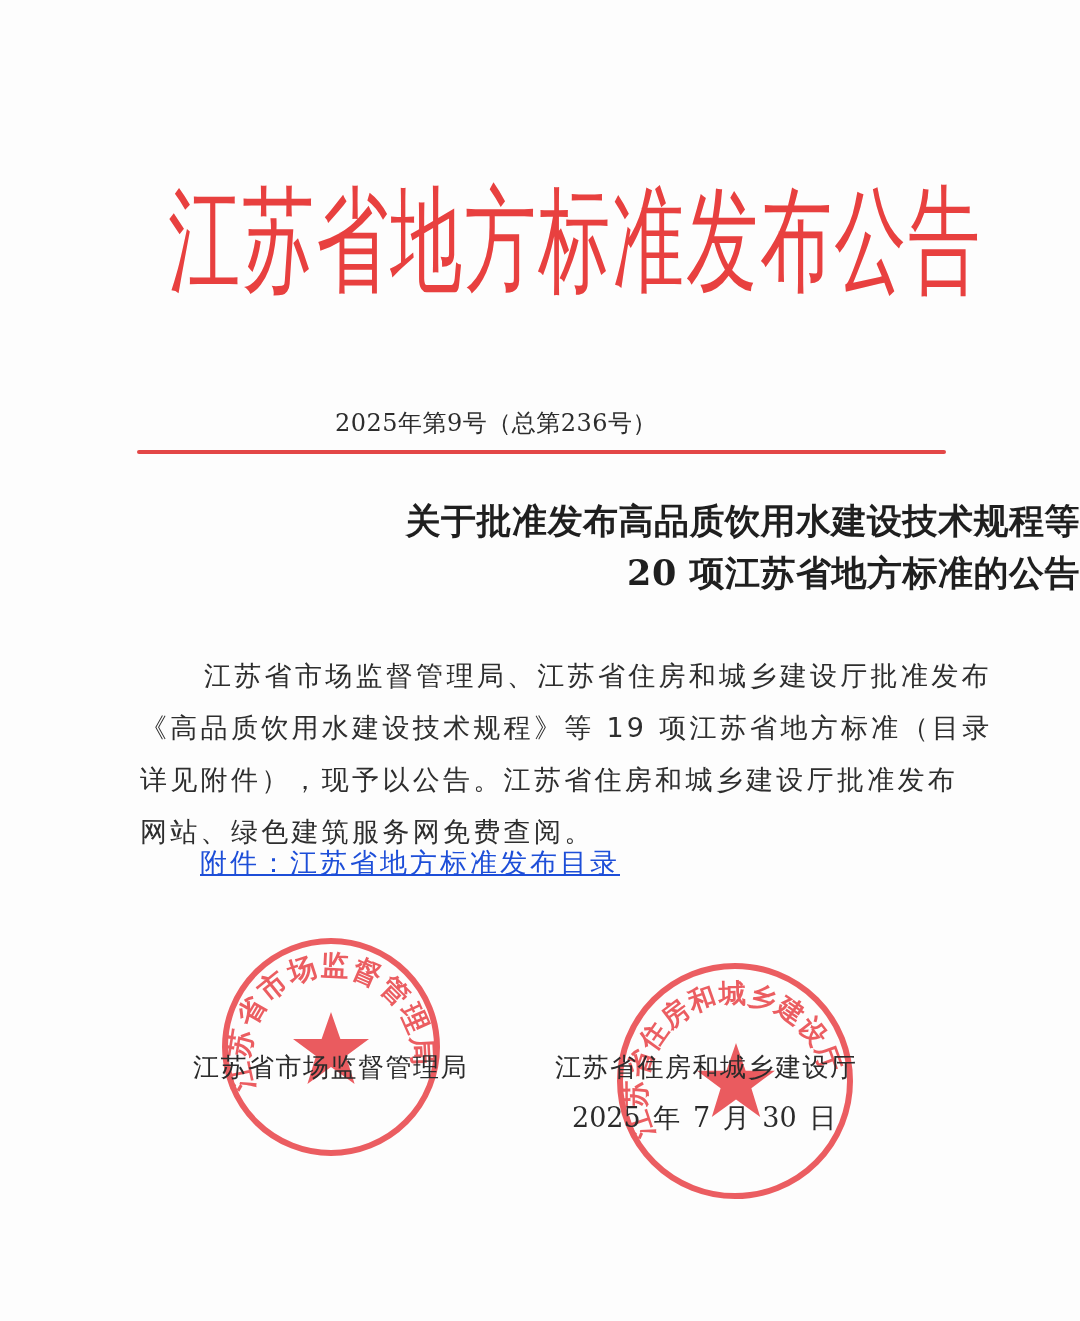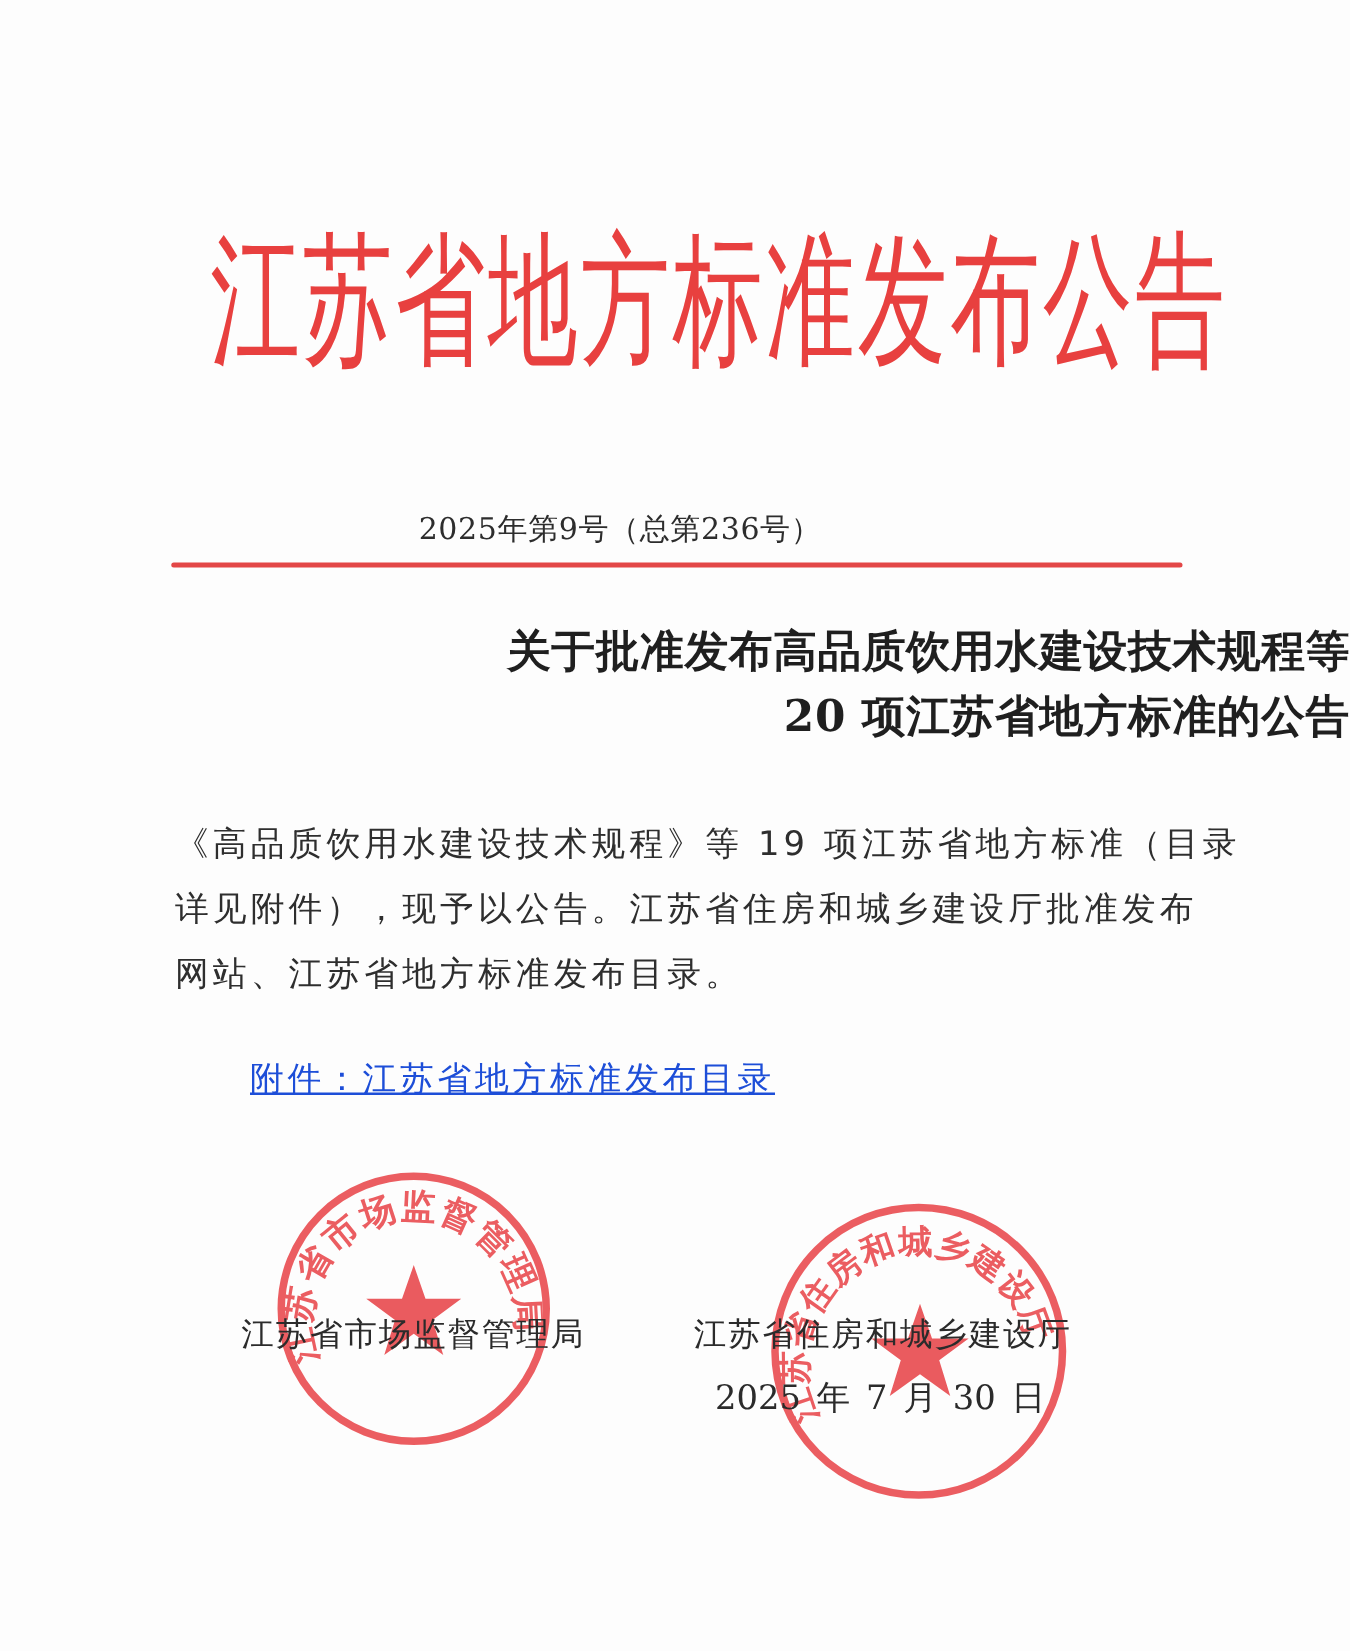--- a/index.html
+++ b/index.html
@@ -73,23 +73,24 @@
 </div>
 
 <div class="abs doc-no">2025年第9号（总第236号）</div>
 
 <div class="abs red-rule"></div>
 
 <div class="abs title-line" style="top:498px;">关于批准发布高品质饮用水建设技术规程等</div>
 <div class="abs title-line" style="top:550px;">20 项江苏省地方标准的公告</div>
 
 <div class="abs body-text" style="top:650px;">
+  <span class="body-line" style="padding-left:64px;">江苏省市场监督管理局、江苏省住房和城乡建设厅批准发布</span>
   <span class="body-line">《高品质饮用水建设技术规程》等 19 项江苏省地方标准（目录</span>
   <span class="body-line">详见附件），现予以公告。江苏省住房和城乡建设厅批准发布</span>
-  <span class="body-line">网站、江苏省地方标准发布目录。</span>
+  <span class="body-line">网站、绿色建筑服务网免费查阅。</span>
 </div>
 
 <div class="abs attach">附件：江苏省地方标准发布目录</div>
 
 <div class="abs seal" style="left:222px; top:938px; width:218px; height:218px;">
   <svg class="seal-text-ring" width="206" height="206" viewBox="0 0 206 206">
     <defs>
       <path id="ringL" d="M 30 150 A 82 82 0 1 1 176 150"></path>
     </defs>
     <text font-family="DejaVu Serif, serif" font-size="28" font-weight="bold" fill="#e9484c" letter-spacing="2">

